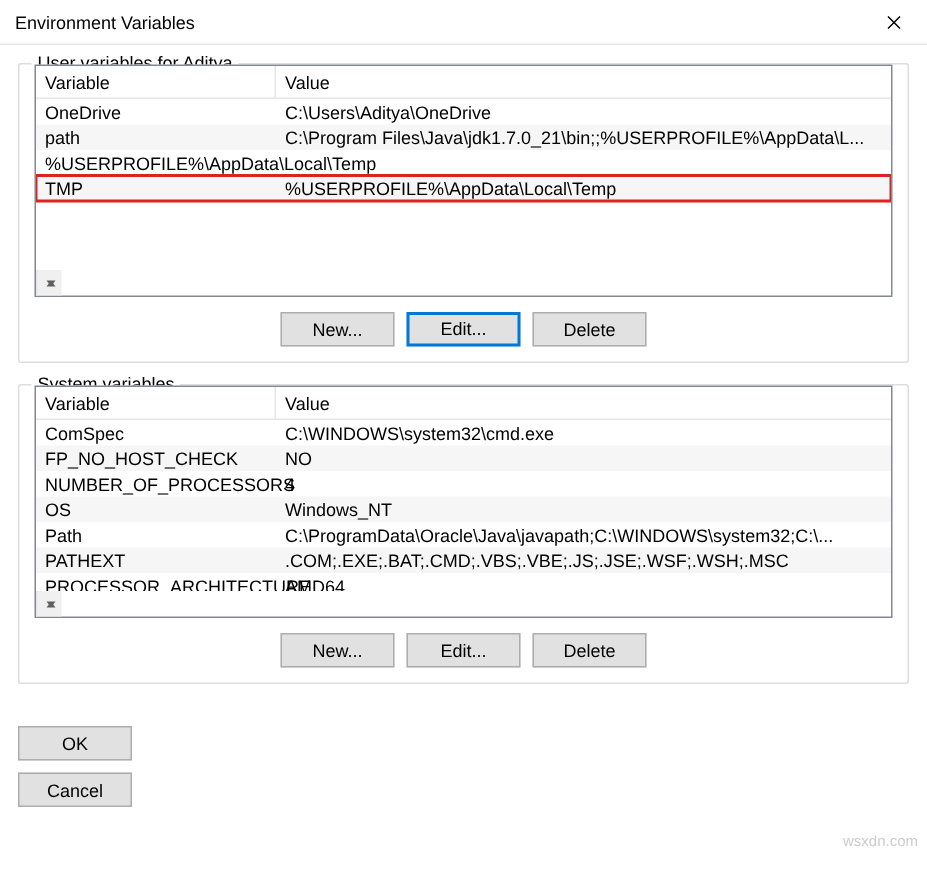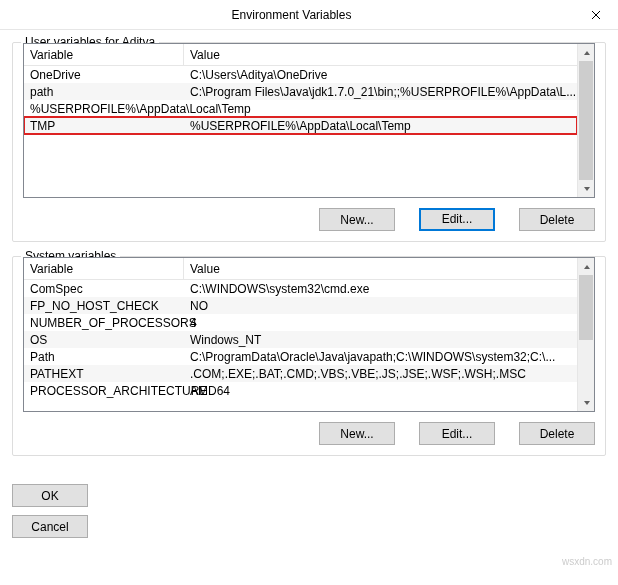--- a/index.html
+++ b/index.html
@@ -18,21 +18,20 @@
       height: 30px;
       display: flex;
       align-items: center;
       padding: 0 0 0 10px;
       background: #fff;
       border-bottom: 1px solid #e6e6e6;
     }
     .titlebar-title {
       flex: 1;
       font-size: 12px;
-      text-align: center;
     }
     .titlebar-close {
       width: 45px;
       height: 30px;
       display: flex;
       align-items: center;
       justify-content: center;
       cursor: pointer;
     }
     .titlebar-close svg { width: 10px; height: 10px; }
@@ -53,20 +52,21 @@
       background: #fff;
       padding: 0 4px;
       font-size: 12px;
     }
     .listbox {
       border: 1px solid #828790;
       height: 155px;
       position: relative;
       background: #fff;
       display: flex;
+      flex-direction: column;
     }
     .list-inner {
       flex: 1;
       overflow: hidden;
     }
     .list-header {
       display: flex;
       height: 22px;
       align-items: center;
       background: #fff;
@@ -128,22 +128,22 @@
       bottom: 17px;
       left: 0; right: 0;
     }
     .sb-thumb {
       position: absolute;
       left: 1px; right: 1px;
       background: #cdcdcd;
     }
     .button-row {
       display: flex;
-      justify-content: flex-end;
-      gap: 24px;
+      justify-content: center;
+      gap: 8px;
       margin-top: 10px;
     }
     button.btn {
       height: 23px;
       width: 76px;
       background: #e1e1e1;
       border: 1px solid #adadad;
       font-family: inherit;
       font-size: 12px;
       cursor: pointer;

